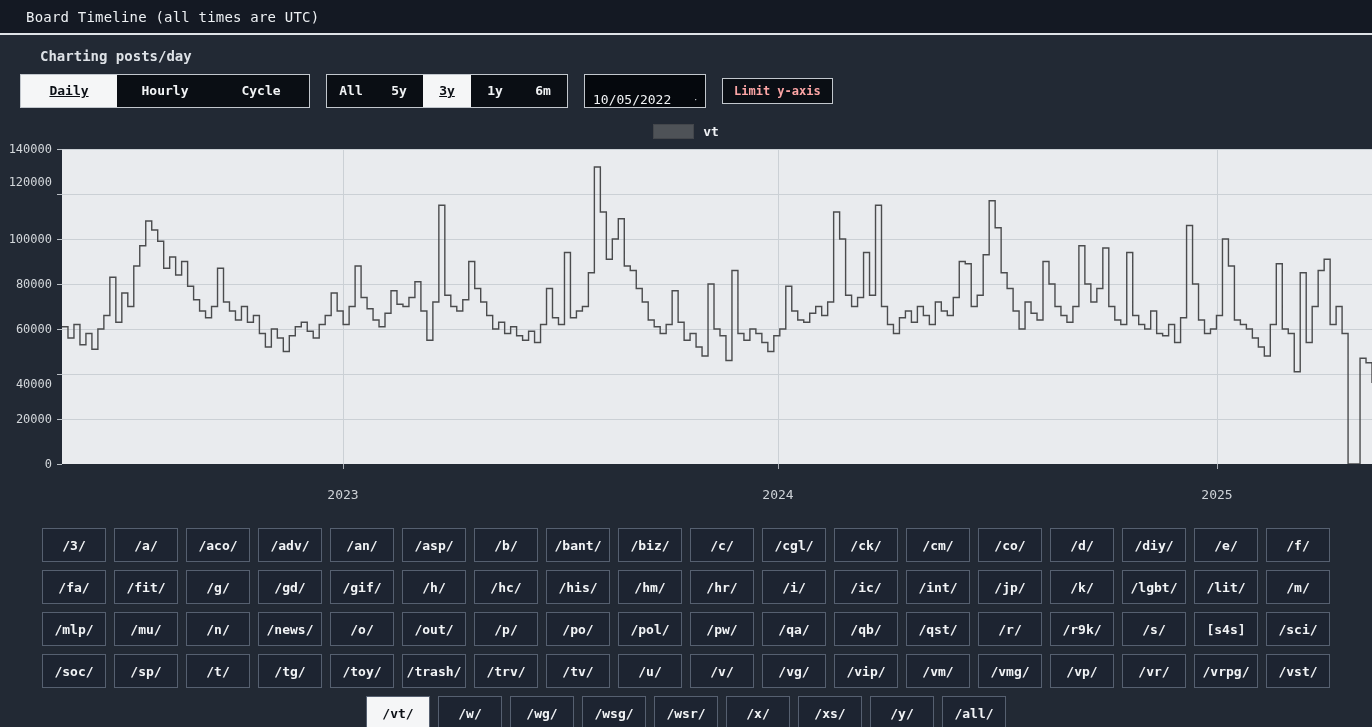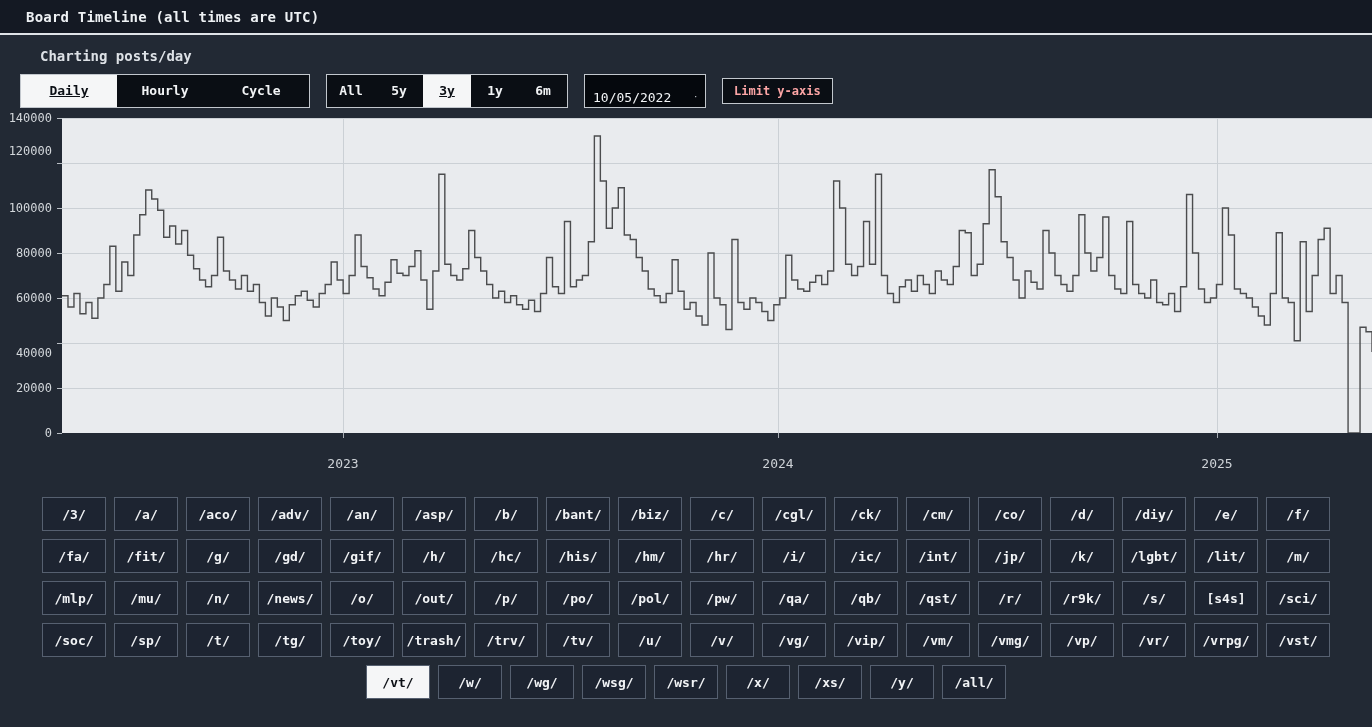--- a/index.html
+++ b/index.html
@@ -3,33 +3,33 @@
 <meta charset="utf-8">
 <style>
   html,body{margin:0;padding:0;background:#10141b;}
   .screen{
     position:relative;width:1372px;height:727px;overflow:hidden;
     background:#222934;font-family:"DejaVu Sans Mono",monospace;
     -webkit-font-smoothing:antialiased;
   }
   
   .topbar{height:33px;background:#141923;display:flex;align-items:center;}
-  .topbar .title{color:#eef1f4;font-size:14px;font-weight:700;margin-left:14px;letter-spacing:.2px;padding-left:12px;}
+  .topbar .title{color:#eef1f4;font-size:14px;font-weight:400;margin-left:14px;letter-spacing:.2px;padding-left:12px;}
   .sep{height:2px;background:#dfe3e7;}
   
   .subtitle{margin:13px 0 0 40px;color:#dde1e6;font-size:14px;font-weight:700;}
   
   .controls{display:flex;align-items:center;margin:10px 0 0 20px;height:34px;}
   .seg-group{display:flex;border:1px solid #c2c7cd;height:34px;box-sizing:border-box;margin-right:16px;background:#0a0e14;}
   .seg-btn{height:32px;line-height:32px;text-align:center;background:#0a0e14;color:#f2f4f6;
            font-size:13px;font-weight:700;cursor:pointer;font-family:inherit;border:0;padding:0;}
   .seg-btn.w96{width:96px;} .seg-btn.w48{width:48px;}
   .seg-btn.selected{background:#f5f6f7;color:#0b0f15;text-decoration:underline;}
   .datebox{width:122px;height:34px;box-sizing:border-box;border:1px solid #c2c7cd;background:#05080d;
-           display:flex;align-items:flex-start;justify-content:space-between;padding:15px 8px;margin-right:16px;cursor:pointer;gap:24px;}
+           display:flex;align-items:flex-end;justify-content:space-between;padding:0 8px;margin-right:16px;cursor:pointer;gap:24px;}
   .datebox .val{color:#f2f4f6;font-size:13px;}
   .action-btn{height:26px;box-sizing:border-box;border:1px solid #c2c7cd;background:#0a0e14;color:#fca5a5;
               font-size:12px;font-weight:700;padding:0 11px;cursor:pointer;font-family:inherit;}
   
   .legend{margin-top:16px;display:flex;justify-content:center;align-items:center;gap:9px;height:15px;cursor:pointer;}
   .legend-box{width:41px;height:15px;background:#4e5257;border:1px solid #43464b;box-sizing:border-box;}
   .legend-label{color:#f0f2f5;font-size:13px;font-weight:700;}
   
   .chart-section{position:relative;margin-top:10px;height:342px;}
   .plot{position:absolute;left:62px;top:0;width:1310px;height:315px;background:#e9ebee;}
@@ -77,20 +77,24 @@
         <rect x="1.5" y="2.5" width="10" height="10" fill="none" stroke="#cfd3d8" stroke-width="1.4"></rect>
         <rect x="3.5" y="0.8" width="1.6" height="2.4" fill="#cfd3d8"></rect>
         <rect x="7.9" y="0.8" width="1.6" height="2.4" fill="#cfd3d8"></rect>
       </svg>
     </div>
 
 
     <button class="action-btn">Limit y-axis</button>
   </div>
 
+  <div class="legend">
+    <span class="legend-box" id="legend-box" style="background: rgb(78, 82, 87);"></span>
+    <span class="legend-label">vt</span>
+  </div>
 
   <div class="chart-section">
     <div class="y-axis" id="y-axis">
         <div class="y-label" style="top: 307.5px;">0</div>
         <div class="y-label" style="top: 262.5px;">20000</div>
         <div class="y-label" style="top: 228px;">40000</div>
         <div class="y-label" style="top: 172.5px;">60000</div>
         <div class="y-label" style="top: 127.5px;">80000</div>
         <div class="y-label" style="top: 82.5px;">100000</div>
         <div class="y-label" style="top: 26px;">120000</div>

